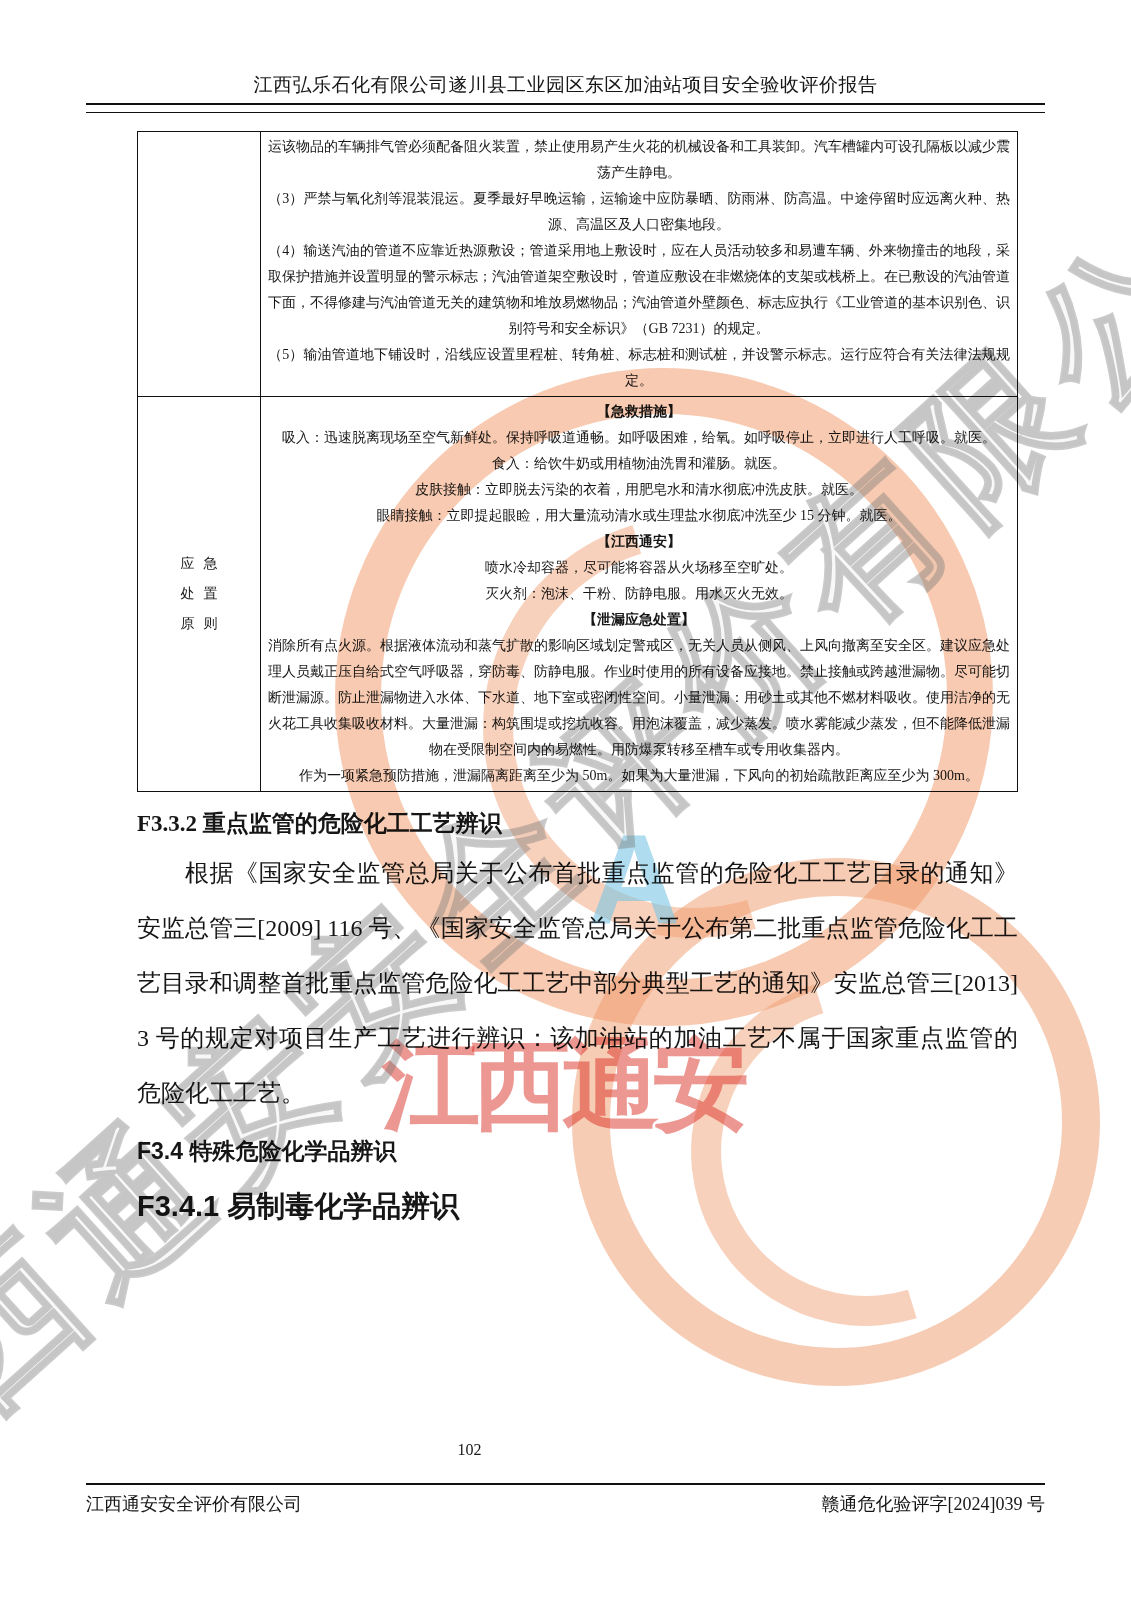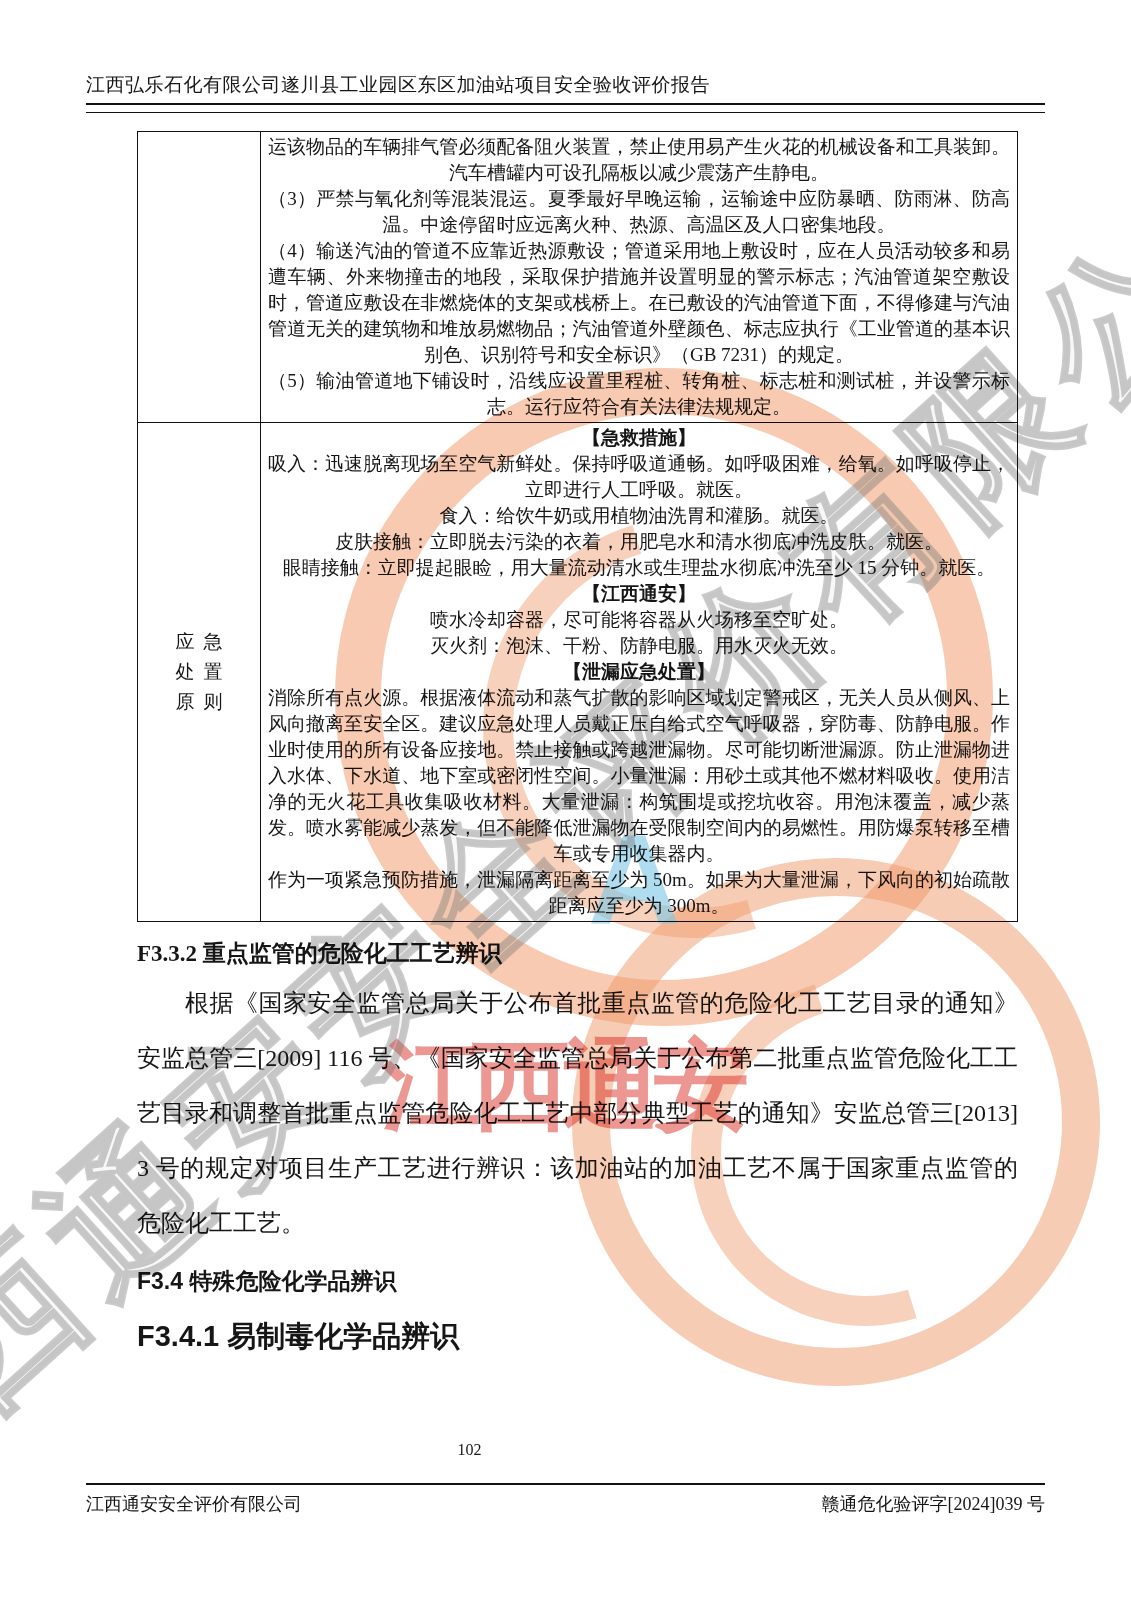--- a/index.html
+++ b/index.html
@@ -8,35 +8,35 @@
     width:1131px;height:1600px;
     margin:0 auto;
     background:#ffffff;
     overflow:hidden;
     font-family:"Liberation Serif","DejaVu Serif",serif;
     color:#161616;
   }
   
   .hdr{
     position:absolute;left:86px;top:72px;width:959px;
-    text-align:left;font-size:19px;letter-spacing:.5px;
+    text-align:center;font-size:19px;letter-spacing:.5px;
   }
   .hdr-rule{
     position:absolute;left:86px;top:103px;width:959px;height:7px;
     border-top:2.5px solid #111;border-bottom:1px solid #111;
   }
   
   .flow{position:absolute;left:137px;top:131px;width:881px;}
   
   table.msds{
     border-collapse:collapse;width:881px;table-layout:fixed;
   }
   table.msds td{
     border:1.5px solid #111;vertical-align:middle;
-    font-size:19px;line-height:26px;padding:2px 7px;
+    font-size:14px;line-height:26px;padding:2px 7px;
   }
   td.lblcol{width:108px;text-align:center;padding:0;}
   .lbl-line{line-height:30px;letter-spacing:9px;padding-left:9px;}
   .cellp{margin:0;text-align:justify;text-align-last:center;}
   .cellp.subhead{font-weight:bold;text-align:center;text-align-last:center;}
   
   .h2{
     font-family:"Liberation Sans","DejaVu Sans",sans-serif;
     font-weight:700;font-size:23px;line-height:32px;margin:14px 0 0 0;
   }

